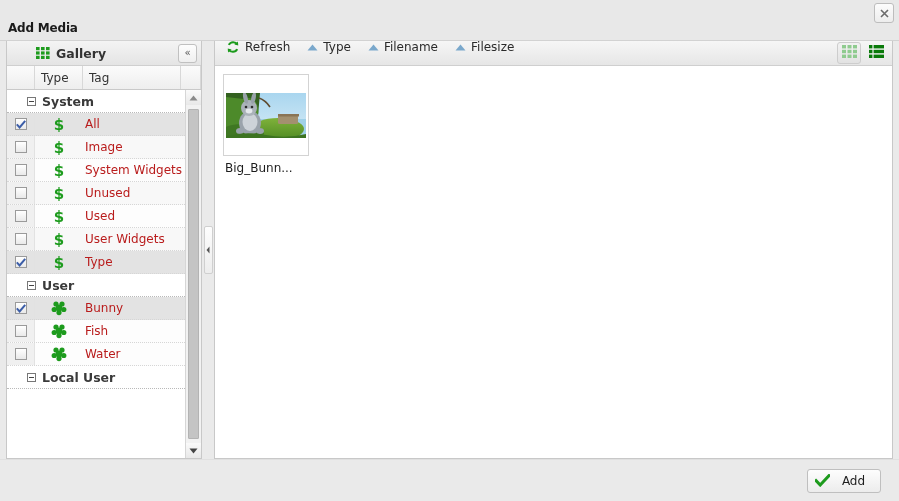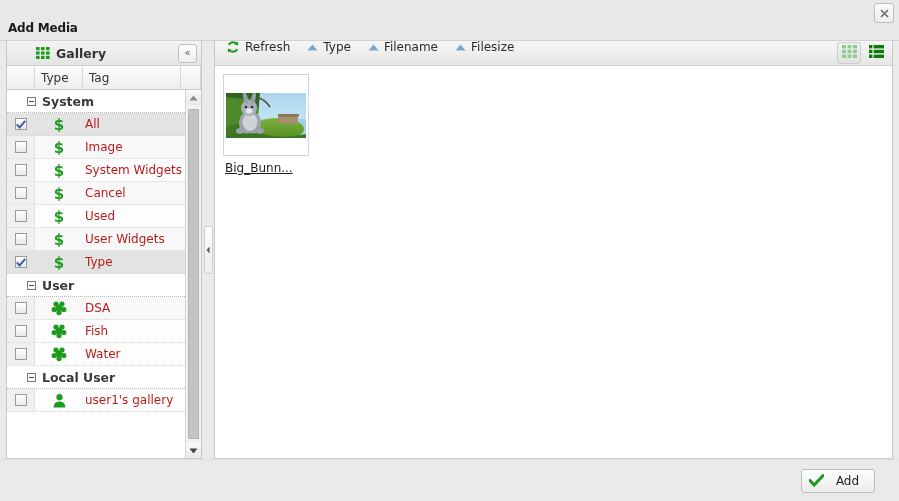--- a/index.html
+++ b/index.html
@@ -311,32 +311,31 @@
     position: relative;
     overflow: hidden;
   }
   .thumb-caption {
     margin-top: 5px;
     font-size: 12px;
     color: #1d1d1d;
     text-align: left;
     white-space: nowrap;
     padding-left: 2px;
-    text-decoration: underline;
   }
 
   
   .footer {
     flex: 0 0 42px;
     height: 42px;
     background: #eaeaea;
     display: flex;
     align-items: center;
     justify-content: flex-end;
-    padding: 0 24px 0 0;
+    padding: 0 18px 0 0;
     box-sizing: border-box;
     border-top: 1px solid #e0e0e0;
   }
   .btn {
     min-width: 74px;
     height: 24px;
     border: 1px solid #bfbfbf;
     border-radius: 3px;
     background: linear-gradient(#fdfdfd,#ececec);
     display: flex;
@@ -443,21 +442,21 @@
             </div>
             <div class="row alt">
               <div class="cb-cell">
                 <div class="cbox"></div>
               </div>
               <div class="ic-cell">
                 <svg width="14" height="16" viewBox="0 0 14 16" aria-hidden="true">
                   <text x="7" y="14" font-family="DejaVu Sans, sans-serif" font-size="15" font-weight="bold" fill="#1d9b1d" text-anchor="middle">$</text>
                 </svg>
               </div>
-              <div class="lbl-cell">Cancel</div>
+              <div class="lbl-cell">Unused</div>
             </div>
             <div class="row">
               <div class="cb-cell">
                 <div class="cbox"></div>
               </div>
               <div class="ic-cell">
                 <svg width="14" height="16" viewBox="0 0 14 16" aria-hidden="true">
                   <text x="7" y="14" font-family="DejaVu Sans, sans-serif" font-size="15" font-weight="bold" fill="#1d9b1d" text-anchor="middle">$</text>
                 </svg>
               </div>
@@ -488,37 +487,41 @@
                 </svg>
               </div>
               <div class="lbl-cell">Type</div>
             </div>
             <div class="group-head">
               <span class="exp">
                 <i></i>
               </span>
               <span>User</span>
             </div>
-            <div class="row alt">
-              <div class="cb-cell">
-                <div class="cbox"></div>
+            <div class="row selected">
+              <div class="cb-cell">
+                <div class="cbox">
+                  <svg width="10" height="9" viewBox="0 0 10 9" aria-hidden="true">
+                    <path d="M0.8 4.4 L3.6 7.4 L9.2 0.9" stroke="#3c5ea8" stroke-width="2" fill="none"></path>
+                  </svg>
+                </div>
               </div>
               <div class="ic-cell">
                 <svg width="16" height="16" viewBox="0 0 16 16" aria-hidden="true">
                   <g fill="#1d9b1d">
                     <circle cx="5" cy="4" r="2.6"></circle>
                     <circle cx="11" cy="4" r="2.6"></circle>
                     <circle cx="3.2" cy="9.5" r="2.6"></circle>
                     <circle cx="12.8" cy="9.5" r="2.6"></circle>
                     <circle cx="8" cy="12.6" r="2.6"></circle>
                     <circle cx="8" cy="8" r="3.4"></circle>
                   </g>
                 </svg>
               </div>
-              <div class="lbl-cell">DSA</div>
+              <div class="lbl-cell">Bunny</div>
             </div>
             <div class="row">
               <div class="cb-cell">
                 <div class="cbox"></div>
               </div>
               <div class="ic-cell">
                 <svg width="16" height="16" viewBox="0 0 16 16" aria-hidden="true">
                   <g fill="#1d9b1d">
                     <circle cx="5" cy="4" r="2.6"></circle>
                     <circle cx="11" cy="4" r="2.6"></circle>
@@ -547,34 +550,20 @@
                   </g>
                 </svg>
               </div>
               <div class="lbl-cell">Water</div>
             </div>
             <div class="group-head">
               <span class="exp">
                 <i></i>
               </span>
               <span>Local User</span>
-            </div>
-            <div class="row">
-              <div class="cb-cell">
-                <div class="cbox"></div>
-              </div>
-              <div class="ic-cell">
-                <svg width="15" height="15" viewBox="0 0 15 15" aria-hidden="true">
-                  <g fill="#1d9b1d">
-                    <circle cx="7.5" cy="4.2" r="3.1"></circle>
-                    <path d="M1.6 14.5 C1.6 10.4 4.3 8.4 7.5 8.4 C10.7 8.4 13.4 10.4 13.4 14.5 Z"></path>
-                  </g>
-                </svg>
-              </div>
-              <div class="lbl-cell">user1's gallery</div>
             </div>
           </div>
         <div class="vscroll">
           <div class="arrow">
             <svg width="9" height="6" viewBox="0 0 9 6" aria-hidden="true">
                 <path d="M4.5 0.5 L8.5 5.5 L0.5 5.5 Z" fill="#8a8a8a"></path>
               </svg>
           </div>
           <div class="track">
             <div class="thumb"></div>

